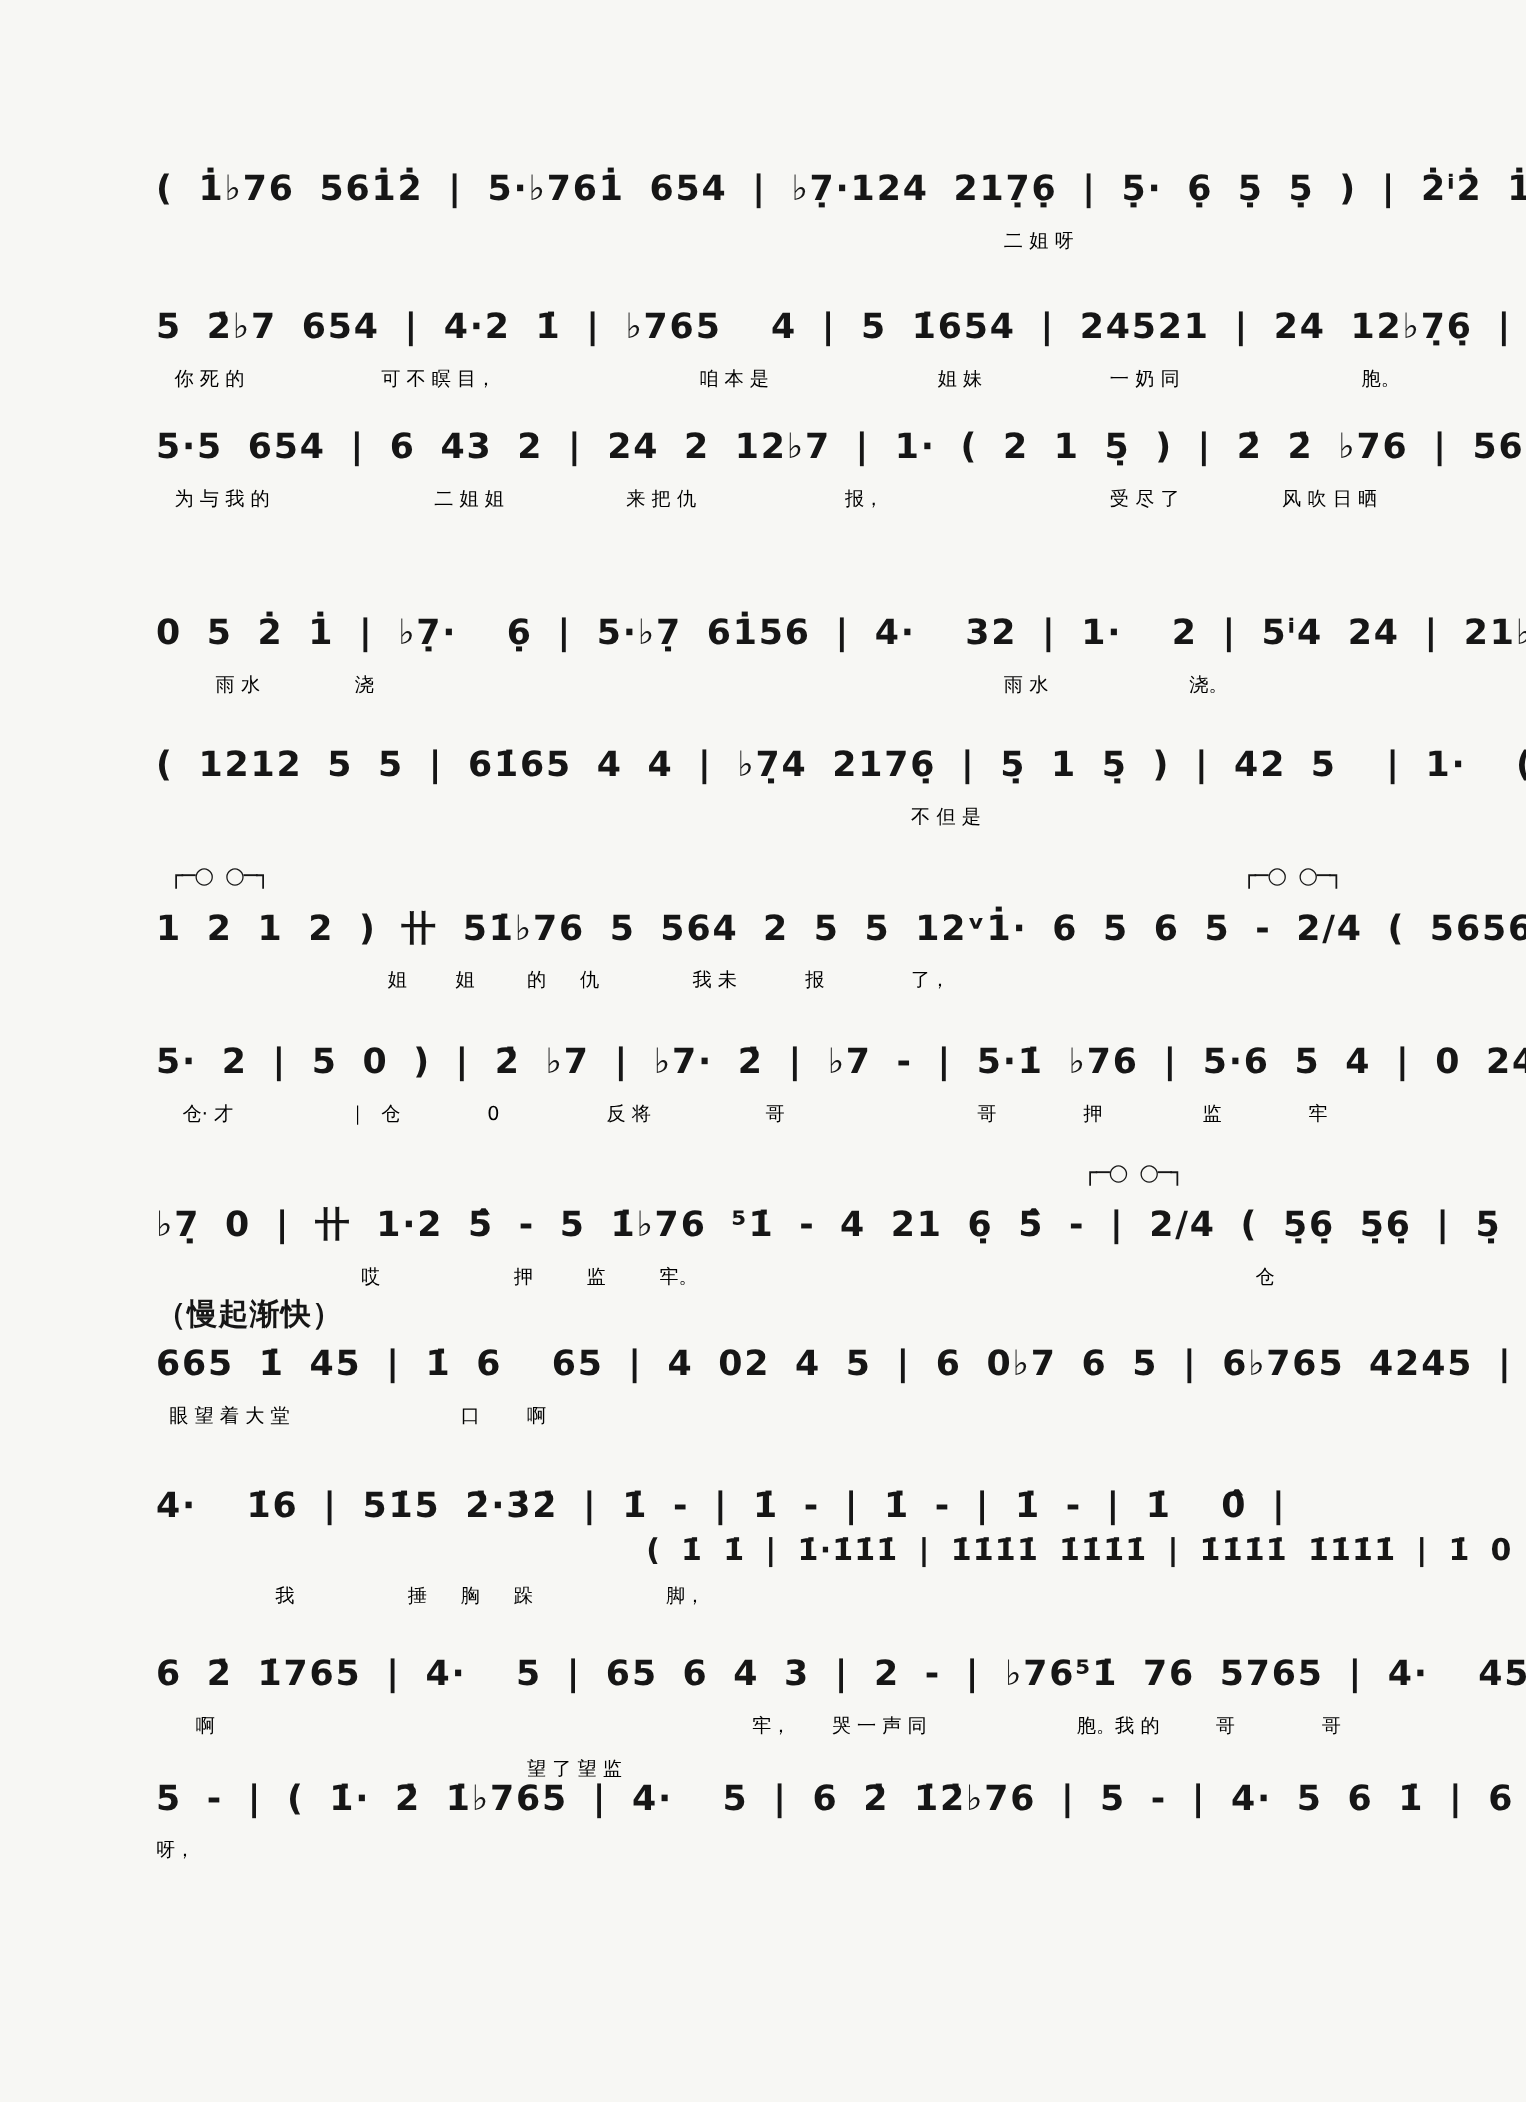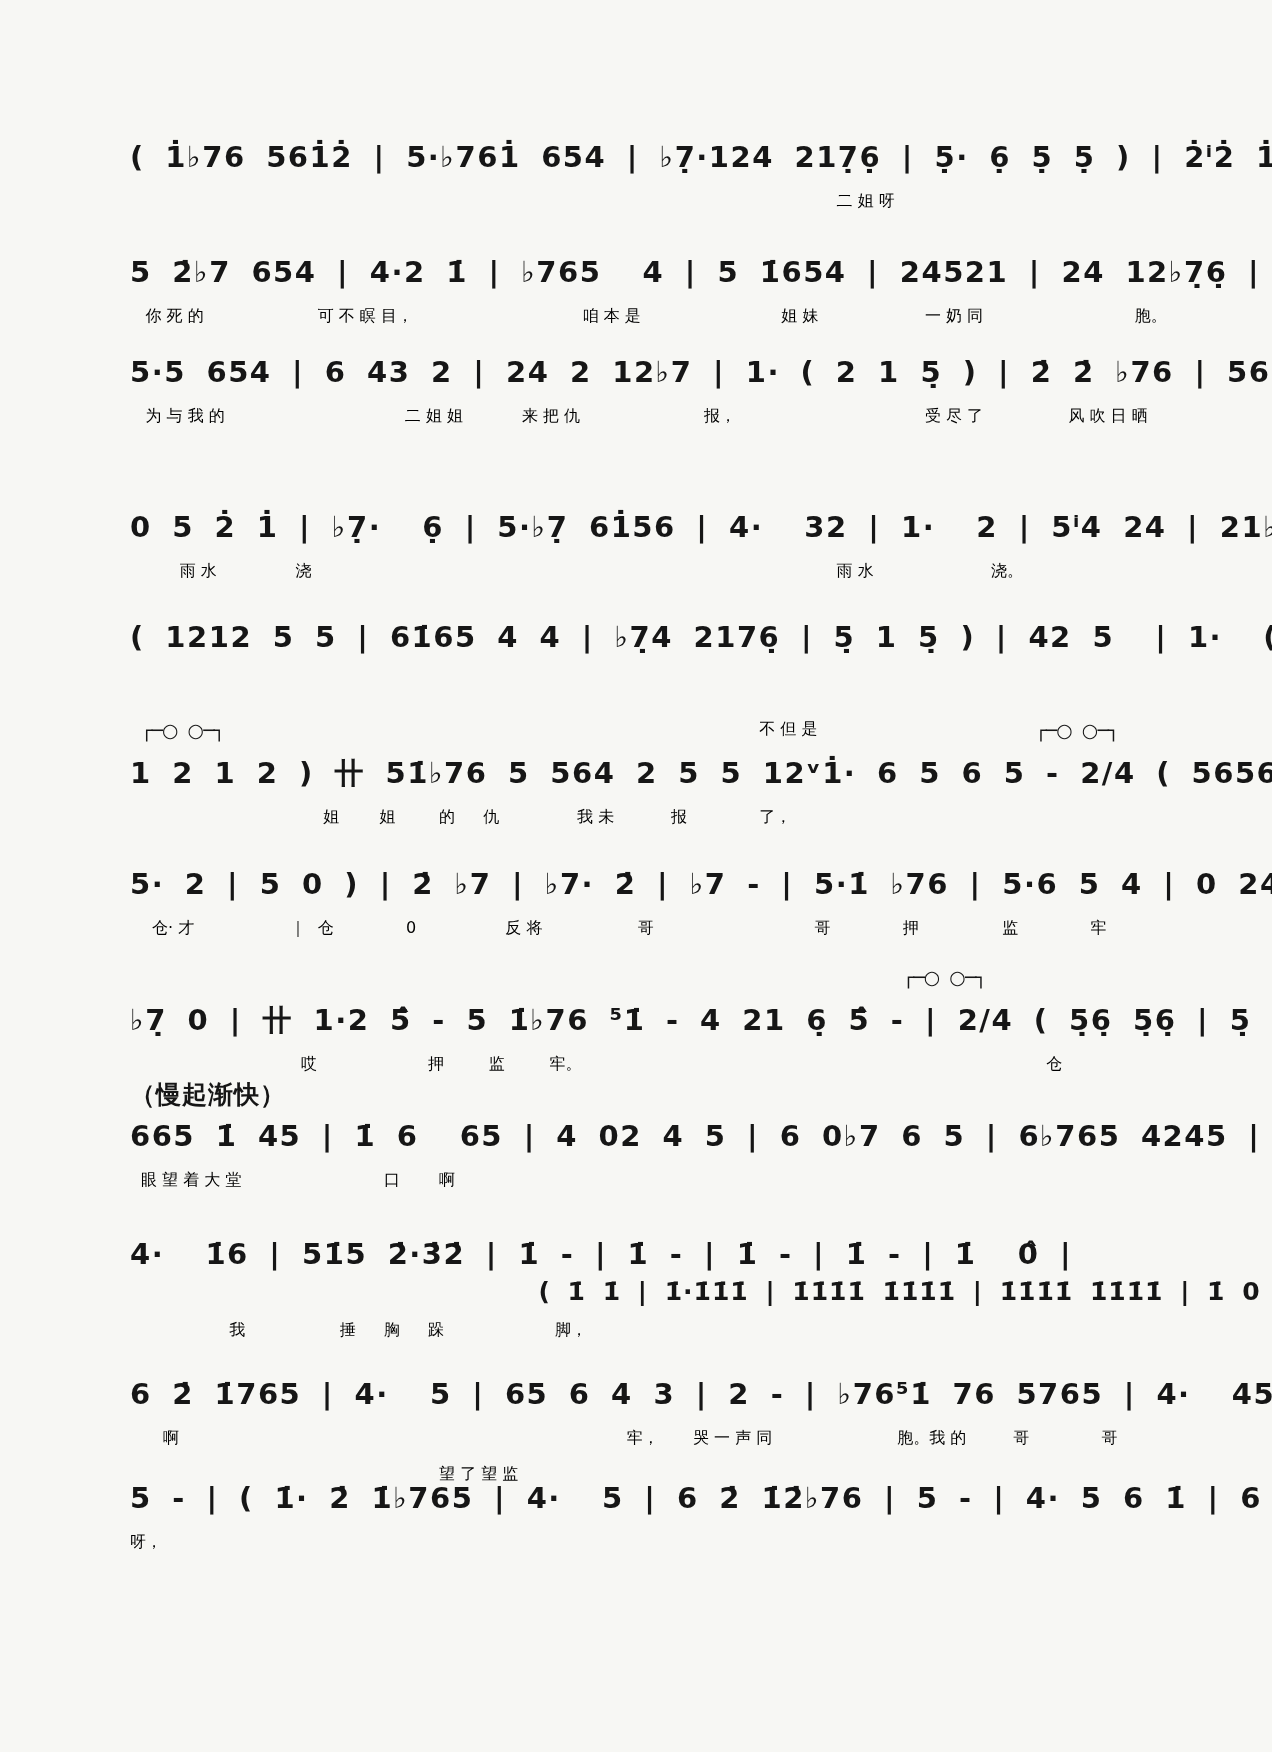--- a/index.html
+++ b/index.html
@@ -82,21 +82,21 @@
           <span style="left: 72%; text-align: right;">一 奶 同</span>
           <span style="left: 91%;">胞。</span>
         </div>
   </div>
       <div class="system" style="top: 350px;">
 
     <div class="notes">5·5 654 | 6 43 2 | 24 2 12♭7 | 1· ( 2 1 5̣ ) | 2̇ 2̇ ♭76 | 56 5 451̇ |</div>
 
     <div class="lyrics">
           <span style="left: 1.4%; text-align: right;">为 与 我 的</span>
-          <span style="left: 21%; margin-left: 43px;">二 姐 姐</span>
+          <span style="left: 21%;">二 姐 姐</span>
           <span style="left: 35.5%;">来 把 仇</span>
           <span style="left: 52%;">报，</span>
           <span style="left: 72%;">受 尽 了</span>
           <span style="left: 85%;">风 吹 日 晒</span>
         </div>
   </div>
       <div class="system" style="top: 505px;">
 
     <div class="notes">0 5 2̇ 1̇ | ♭7̣·  6̣ | 5·♭7̣ 61̇56 | 4·  32 | 1·  2 | 5ⁱ4 24 | 21♭7̣6̣ 5̣  |</div>
 
@@ -105,21 +105,21 @@
           <span style="left: 15%;">浇</span>
           <span style="left: 64%;">雨 水</span>
           <span style="left: 78%;">浇。</span>
         </div>
   </div>
       <div class="system" style="top: 615px;">
 
     <div class="notes">( 1212 5 5 | 61̇65 4 4 | ♭7̣4 2176̣ | 5̣ 1 5̣ ) | 42 5  | 1·  ( 2 ‖: 1 1 0 2 :‖</div>
 
     <div class="lyrics">
-          <span style="left: 57%; margin-top: 48px;">不 但 是</span>
+          <span style="left: 57%;">不 但 是</span>
         </div>
   </div>
       <div class="system" style="top: 715px;">
 
     <div class="marks">
           <span style="left: 1%;">┌─○  ○─┐</span>
           <span style="left: 82%;">┌─○  ○─┐</span>
         </div>
     <div class="notes">1 2 1 2 ) 卄 51̇♭76 5 564 2 5 5 12ᵛ1̇· 6 5 6 5 - 2/4 ( 5656 |</div>
 

